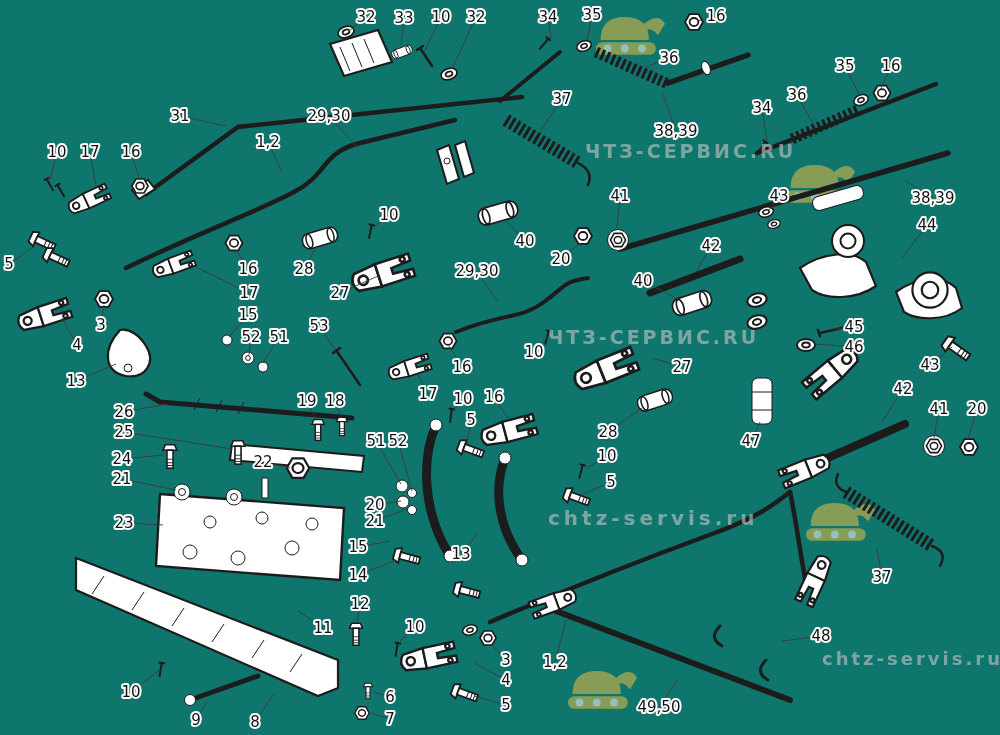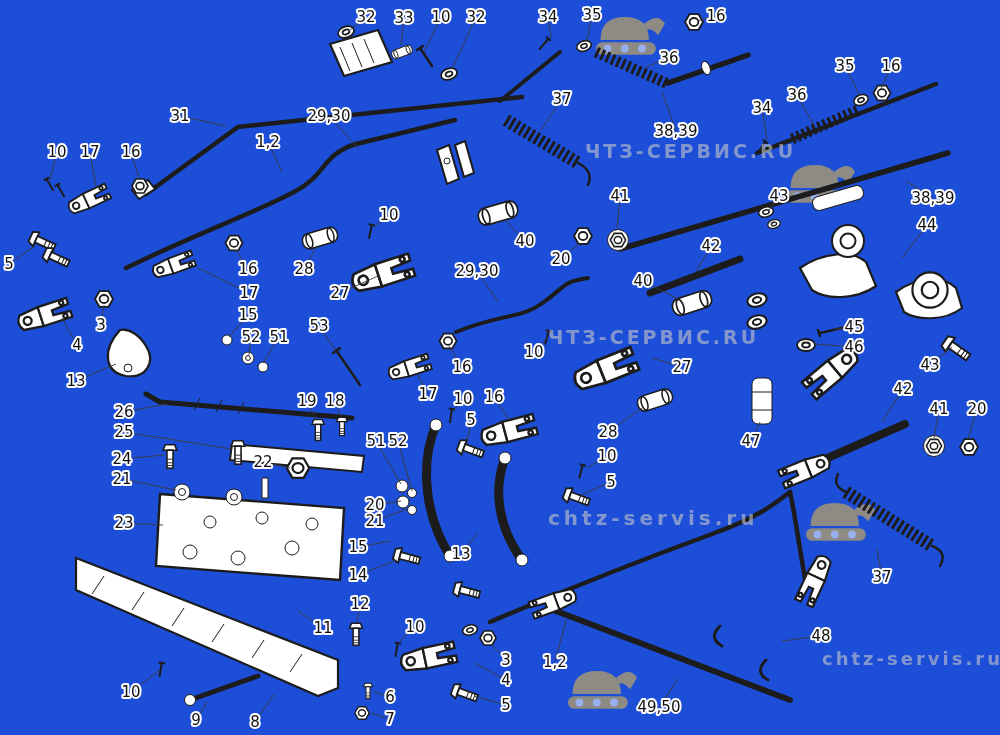--- a/index.html
+++ b/index.html
@@ -1,17 +1,17 @@
 <!DOCTYPE html>
 <html><head>
 <meta charset="utf-8">
 <style>
   html,body{margin:0;padding:0;background:#ffffff;}
   .stage{
-    position:relative;width:1000px;height:735px;background:#1d4ed8;
+    position:relative;width:1000px;height:735px;background:#0f766e;
     overflow:hidden;font-family:"DejaVu Sans","Liberation Sans",sans-serif;
   }
   .stage svg{position:absolute;left:0;top:0;z-index:1;}
   .wm-layer{position:absolute;left:0;top:0;width:1000px;height:735px;z-index:2;pointer-events:none;margin-top:40px;}
   .wm-text{
     position:absolute;font-weight:bold;color:#c7c7c7;opacity:.6;
     font-family:"DejaVu Sans","Liberation Sans",sans-serif;white-space:nowrap;
   }
   .leader{stroke:#3b3b3b;stroke-width:0.9;}
   .callout{

